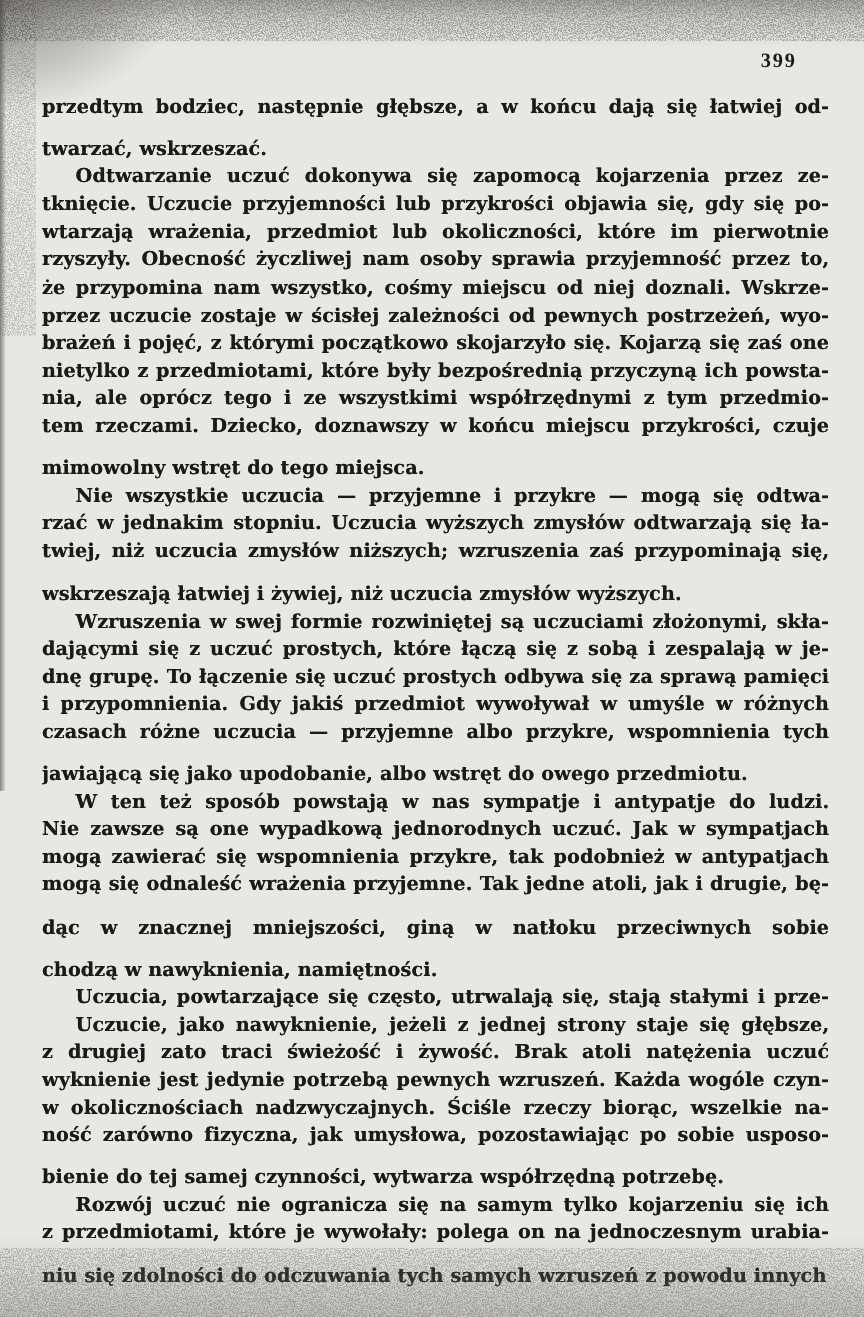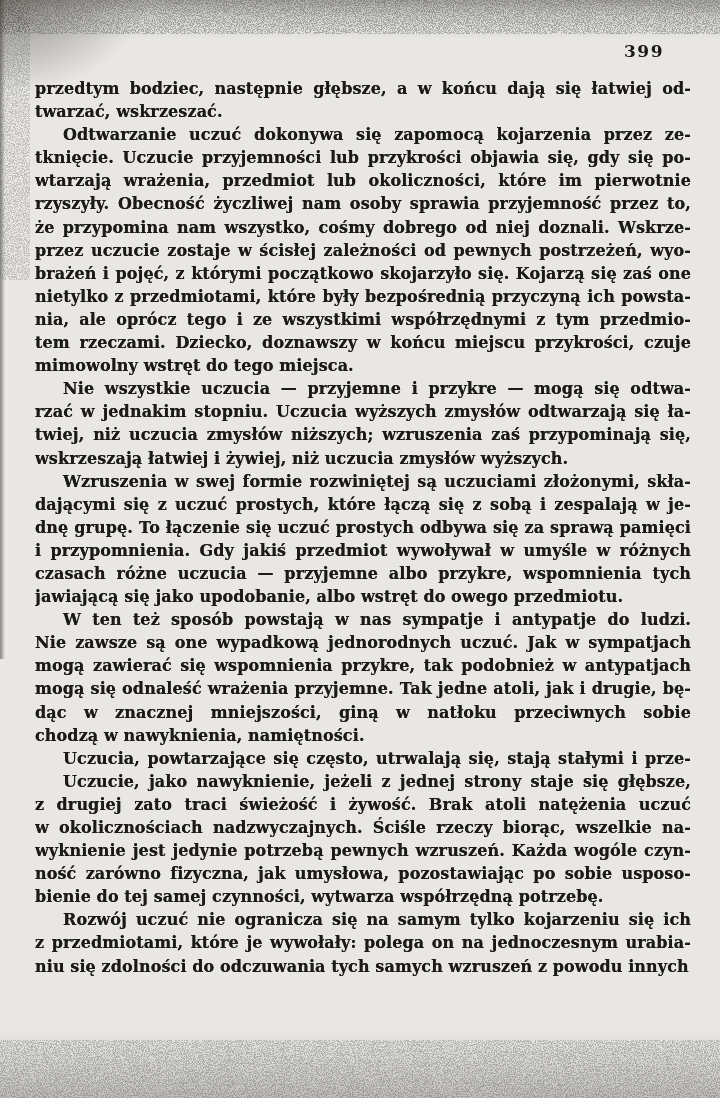--- a/index.html
+++ b/index.html
@@ -50,20 +50,21 @@
   }
   
   .page-number {
     position: absolute;
     top: 41px;
     right: 56px;
     font-size: 17px;
     font-weight: bold;
     letter-spacing: 1.5px;
     z-index: 1;
+    font-family: Liberation Serif, serif;
   }
   .text-block {
     position: absolute;
     left: 35px;
     top: 77px;
     width: 656px;
     z-index: 1;
     font-size: 16px;
     font-weight: bold;
     line-height: 23.1px;
@@ -73,20 +74,21 @@
   .para { margin: 0; }
   .line {
     text-align: justify;
     text-align-last: justify;
     white-space: normal;
     overflow: hidden;
     height: 23.1px;
   }
   .line-last {
     text-align-last: left;
+    margin-top: 12px;
   }
   .indent {
     text-indent: 28px;
   }
 </style>
 </head>
 <body>
 
 <div class="page">
 
@@ -100,21 +102,21 @@
   <div class="text-block">
       <div class="para">
         <div class="line">przedtym bodziec, następnie głębsze, a w końcu dają się łatwiej od-</div>
         <div class="line line-last">twarzać, wskrzeszać.</div>
       </div>
       <div class="para">
         <div class="line indent">Odtwarzanie uczuć dokonywa się zapomocą kojarzenia przez ze-</div>
         <div class="line">tknięcie. Uczucie przyjemności lub przykrości objawia się, gdy się po-</div>
         <div class="line">wtarzają wrażenia, przedmiot lub okoliczności, które im pierwotnie towa-</div>
         <div class="line">rzyszyły. Obecność życzliwej nam osoby sprawia przyjemność przez to,</div>
-        <div class="line">że przypomina nam wszystko, cośmy dobrego od niej doznali. Wskrze-</div>
+        <div class="line">że przypomina nam wszystko, cośmy miejscu od niej doznali. Wskrze-</div>
         <div class="line">przez uczucie zostaje w ścisłej zależności od pewnych postrzeżeń, wyo-</div>
         <div class="line">brażeń i pojęć, z którymi początkowo skojarzyło się. Kojarzą się zaś one</div>
         <div class="line">nietylko z przedmiotami, które były bezpośrednią przyczyną ich powsta-</div>
         <div class="line">nia, ale oprócz tego i ze wszystkimi współrzędnymi z tym przedmio-</div>
         <div class="line">tem rzeczami. Dziecko, doznawszy w końcu miejscu przykrości, czuje</div>
         <div class="line line-last">mimowolny wstręt do tego miejsca.</div>
       </div>
       <div class="para">
         <div class="line indent">Nie wszystkie uczucia — przyjemne i przykre — mogą się odtwa-</div>
         <div class="line">rzać w jednakim stopniu. Uczucia wyższych zmysłów odtwarzają się ła-</div>
@@ -136,22 +138,22 @@
         <div class="line">mogą się odnaleść wrażenia przyjemne. Tak jedne atoli, jak i drugie, bę-</div>
         <div class="line line-last">dąc w znacznej mniejszości, giną w natłoku przeciwnych sobie wspomnień.</div>
       </div>
       <div class="para">
         <div class="line line-last">chodzą w nawyknienia, namiętności.</div>
         <div class="line indent">Uczucia, powtarzające się często, utrwalają się, stają stałymi i prze-</div>
       </div>
       <div class="para">
         <div class="line indent">Uczucie, jako nawyknienie, jeżeli z jednej strony staje się głębsze,</div>
         <div class="line">z drugiej zato traci świeżość i żywość. Brak atoli natężenia uczuć</div>
+        <div class="line">wyknienie jest jedynie potrzebą pewnych wzruszeń. Każda wogóle czyn-</div>
         <div class="line">w okolicznościach nadzwyczajnych. Ściśle rzeczy biorąc, wszelkie na-</div>
-        <div class="line">wyknienie jest jedynie potrzebą pewnych wzruszeń. Każda wogóle czyn-</div>
         <div class="line">ność zarówno fizyczna, jak umysłowa, pozostawiając po sobie usposo-</div>
         <div class="line line-last">bienie do tej samej czynności, wytwarza współrzędną potrzebę.</div>
       </div>
       <div class="para">
         <div class="line indent">Rozwój uczuć nie ogranicza się na samym tylko kojarzeniu się ich</div>
         <div class="line">z przedmiotami, które je wywołały: polega on na jednoczesnym urabia-</div>
         <div class="line line-last">niu się zdolności do odczuwania tych samych wzruszeń z powodu innych</div>
       </div>
     </div>
 

